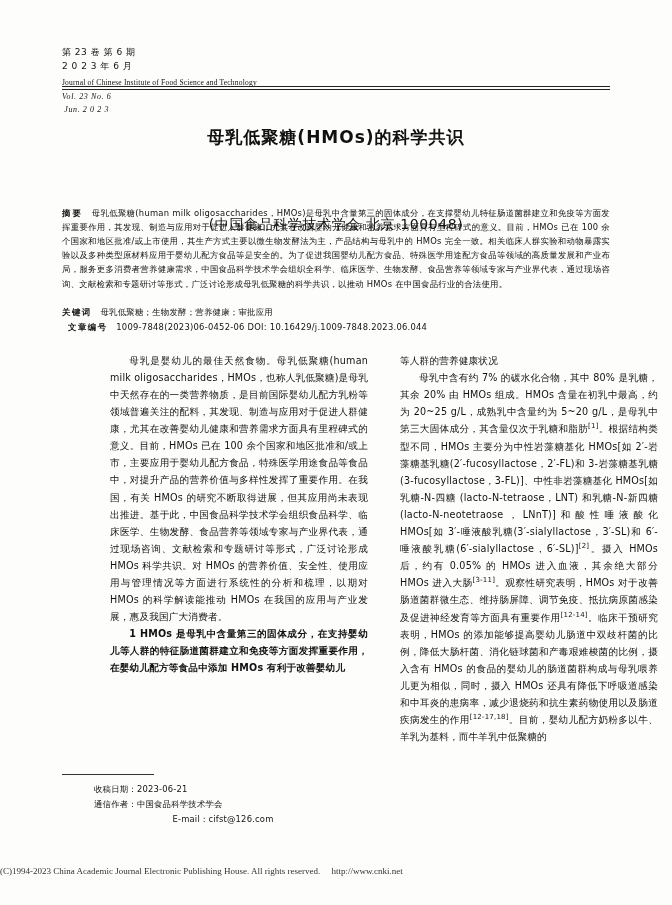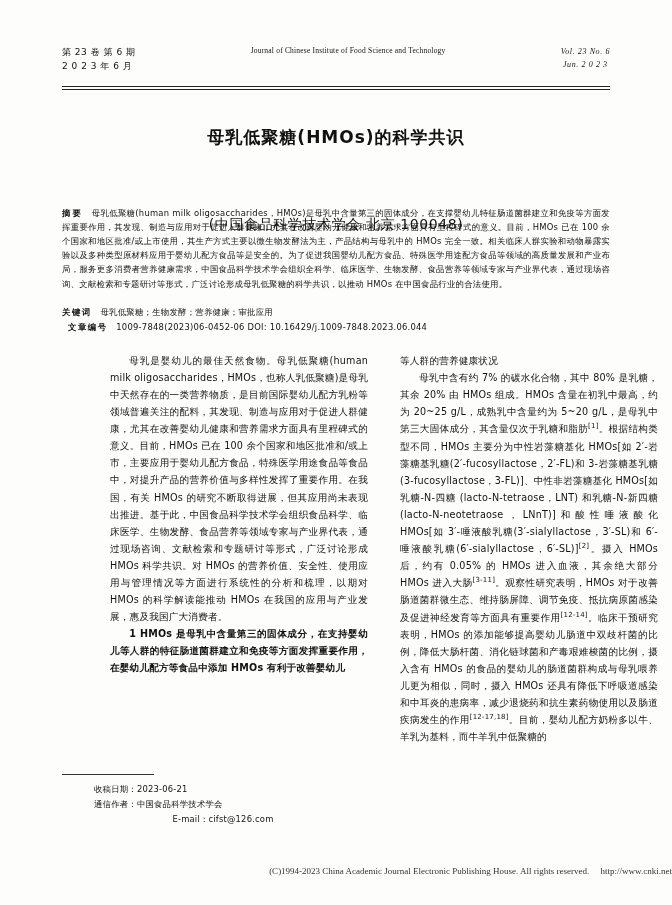--- a/index.html
+++ b/index.html
@@ -27,20 +27,21 @@
   }
   
   .masthead {
     position: absolute;
     left: 62px;
     top: 42px;
     width: 548px;
     display: flex;
     align-items: flex-start;
     justify-content: space-between;
+    flex-direction: column;
   }
   .mast-left {
     font-size: 9px;
     line-height: 1.55;
     color: #111;
     letter-spacing: 0.5px;
     padding-top: 4px;
     white-space: nowrap;
   }
   .mast-left div { text-align: left; }
@@ -192,21 +193,21 @@
     width: 92px;
     border-top: 1px solid #333;
   }
   .footnote .center { text-align: center; }
   
   .copyright {
     position: absolute;
     left: 0;
     top: 866px;
     width: 672px;
-    text-align: right;
+    text-align: left;
     font-size: 9px;
     color: #333;
     font-family: "Liberation Serif", serif;
   }
   .copyright .url { color: #333; }
 </style>
 </head>
 <body>
 
 <div class="page">

